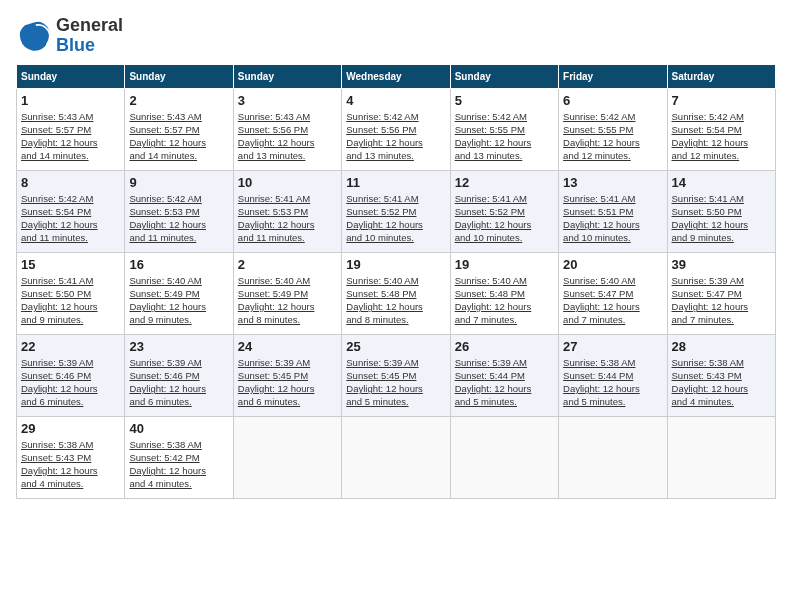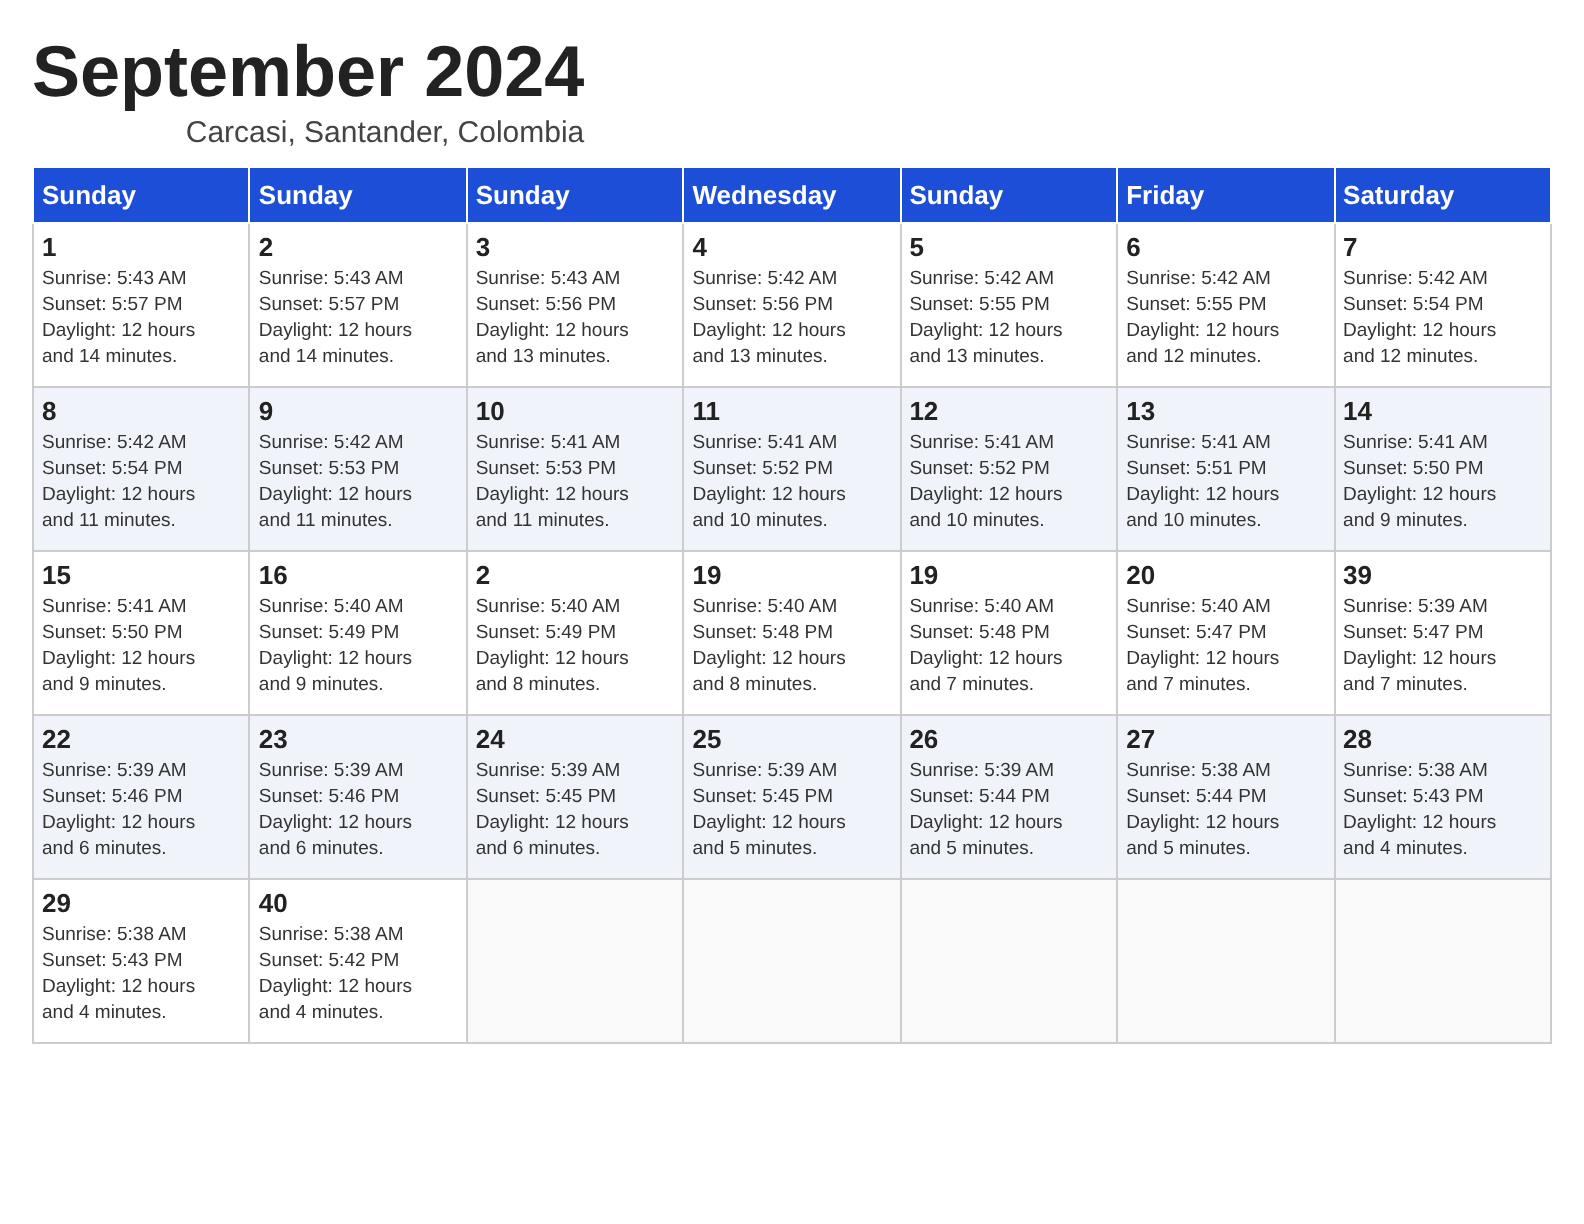--- a/index.html
+++ b/index.html
@@ -49,23 +49,23 @@
       font-size: 15px;
       color: #444;
       margin-top: 2px;
     }
     table {
       width: 100%;
       border-collapse: collapse;
       table-layout: fixed;
     }
     thead tr th {
-      background: #1d4ed8;
+      background: #0c4a6e;
       color: #fff;
-      font-size: 13px;
+      font-size: 10px;
       font-weight: bold;
       padding: 6px 4px;
       text-align: left;
       border: 1px solid #fff;
     }
     tbody tr td {
       border: 1px solid #ccc;
       vertical-align: top;
       padding: 4px 4px 4px 4px;
       font-size: 10px;
@@ -82,33 +82,40 @@
       font-size: 13px;
       font-weight: bold;
       color: #222;
       display: block;
       margin-bottom: 2px;
     }
     .day-info {
       font-size: 9.5px;
       color: #333;
       line-height: 1.4;
+      text-decoration: underline;
     }
     .empty-cell {
       background: #f9f9f9 !important;
     }
   </style>
 </head>
 <body>
 
 <div class="container">
   <div class="header-row">
-    <div class="title-block">
-      <div class="month-title">September 2024</div>
-      <div class="location">Carcasi, Santander, Colombia</div>
+    <div class="logo">
+      <svg class="logo-icon" viewBox="0 0 40 40" xmlns="http://www.w3.org/2000/svg">
+        <path d="M20 5 Q28 2 35 10 Q40 18 35 28 Q28 38 18 36 Q8 34 5 24 Q2 14 10 8 Z" fill="#1a6ab1"></path>
+        <path d="M22 8 Q30 6 36 14 Q40 22 34 30" fill="none" stroke="#fff" stroke-width="2"></path>
+      </svg>
+      <div class="logo-text">
+        <div><span class="general">General</span></div>
+        <div><span class="blue" style="color:#1a6ab1;font-weight:bold;">Blue</span></div>
+      </div>
     </div>
   </div>
 
   <table>
     <thead>
       <tr>
         <th>Sunday</th>
         <th>Sunday</th>
         <th>Sunday</th>
         <th>Wednesday</th>

